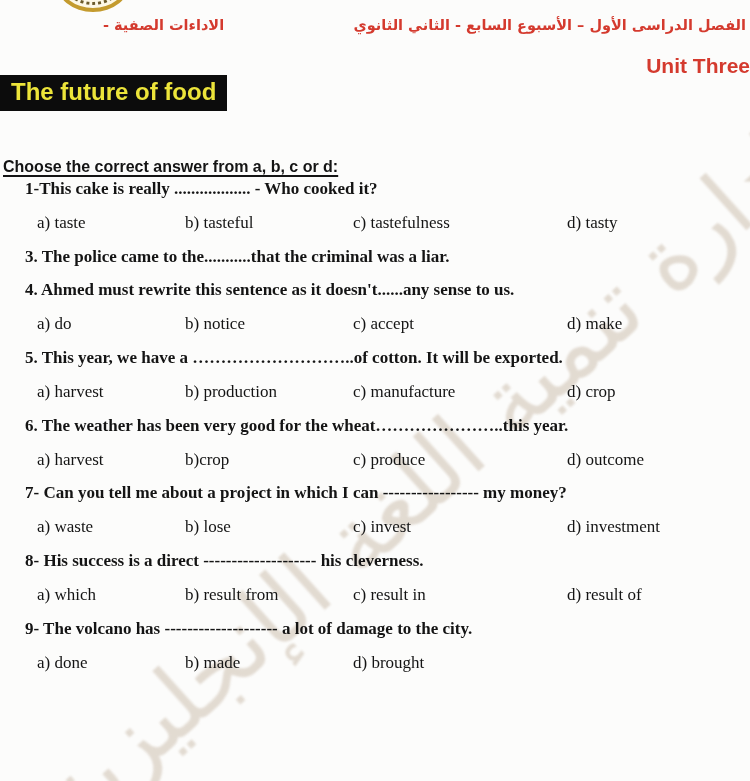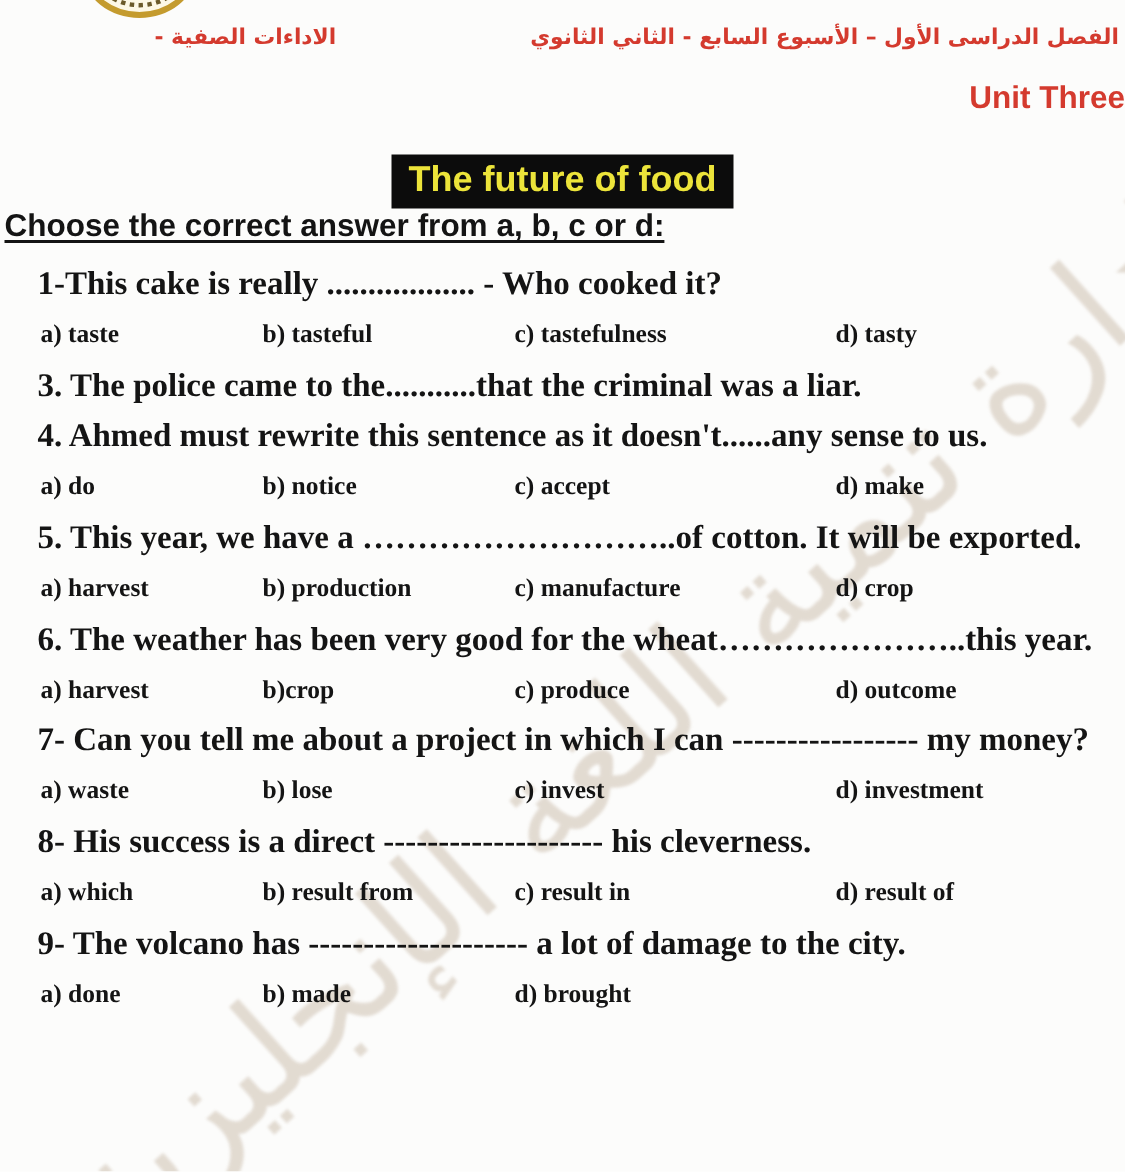--- a/index.html
+++ b/index.html
@@ -52,69 +52,68 @@
     text-align: right;
     font-family: "Liberation Sans", sans-serif;
     font-weight: bold;
     font-size: 21px;
     color: var(--accent-red, #d43a2e);
     z-index: 2;
   }
 
   .title-wrap {
     position: absolute;
-    top: 103px; left: 0; width: 100%;
-    text-align: center;
+    top: 75px; left: 0; width: 100%;
     z-index: 2;
   }
   .title-box {
     display: inline-block;
     background: var(--title-bg, #0c0c0c);
     color: var(--title-fg, #ece43a);
     font-family: "Liberation Sans", sans-serif;
     font-weight: bold;
     font-size: 24px;
     padding: 3px 11px 5px 11px;
   }
 
   .instruction {
     position: absolute;
-    top: 139px; left: 3px;
+    top: 158px; left: 3px;
     font-family: "Liberation Sans", sans-serif;
     font-weight: bold;
-    font-size: 21px;
+    font-size: 16px;
     color: var(--ink, #141414);
     text-decoration: underline;
     text-decoration-thickness: 2px;
     text-underline-offset: 3px;
     z-index: 2;
   }
 
   .questions {
     position: absolute;
     top: 172px; left: 0; width: 100%;
     z-index: 2;
   }
   .qblock { display: block; }
   .qline {
     height: 33.83px;
     display: flex;
     align-items: center;
     padding-left: 25px;
     font-weight: bold;
-    font-size: 22px;
+    font-size: 17px;
     color: var(--ink, #141414);
   }
   .orow {
     height: 33.83px;
     display: grid;
     grid-template-columns: 148px 168px 214px auto;
     align-items: center;
-    padding-left: 27px;
-    font-weight: bold;
+    padding-left: 37px;
+    font-weight: normal;
     font-size: 17px;
     color: var(--ink, #141414);
   }
 
   .watermark {
     position: absolute;
     left: 20px; top: 770px;
     transform-origin: 0 0;
     transform: rotate(-42deg);
     font-family: "DejaVu Sans", sans-serif;

